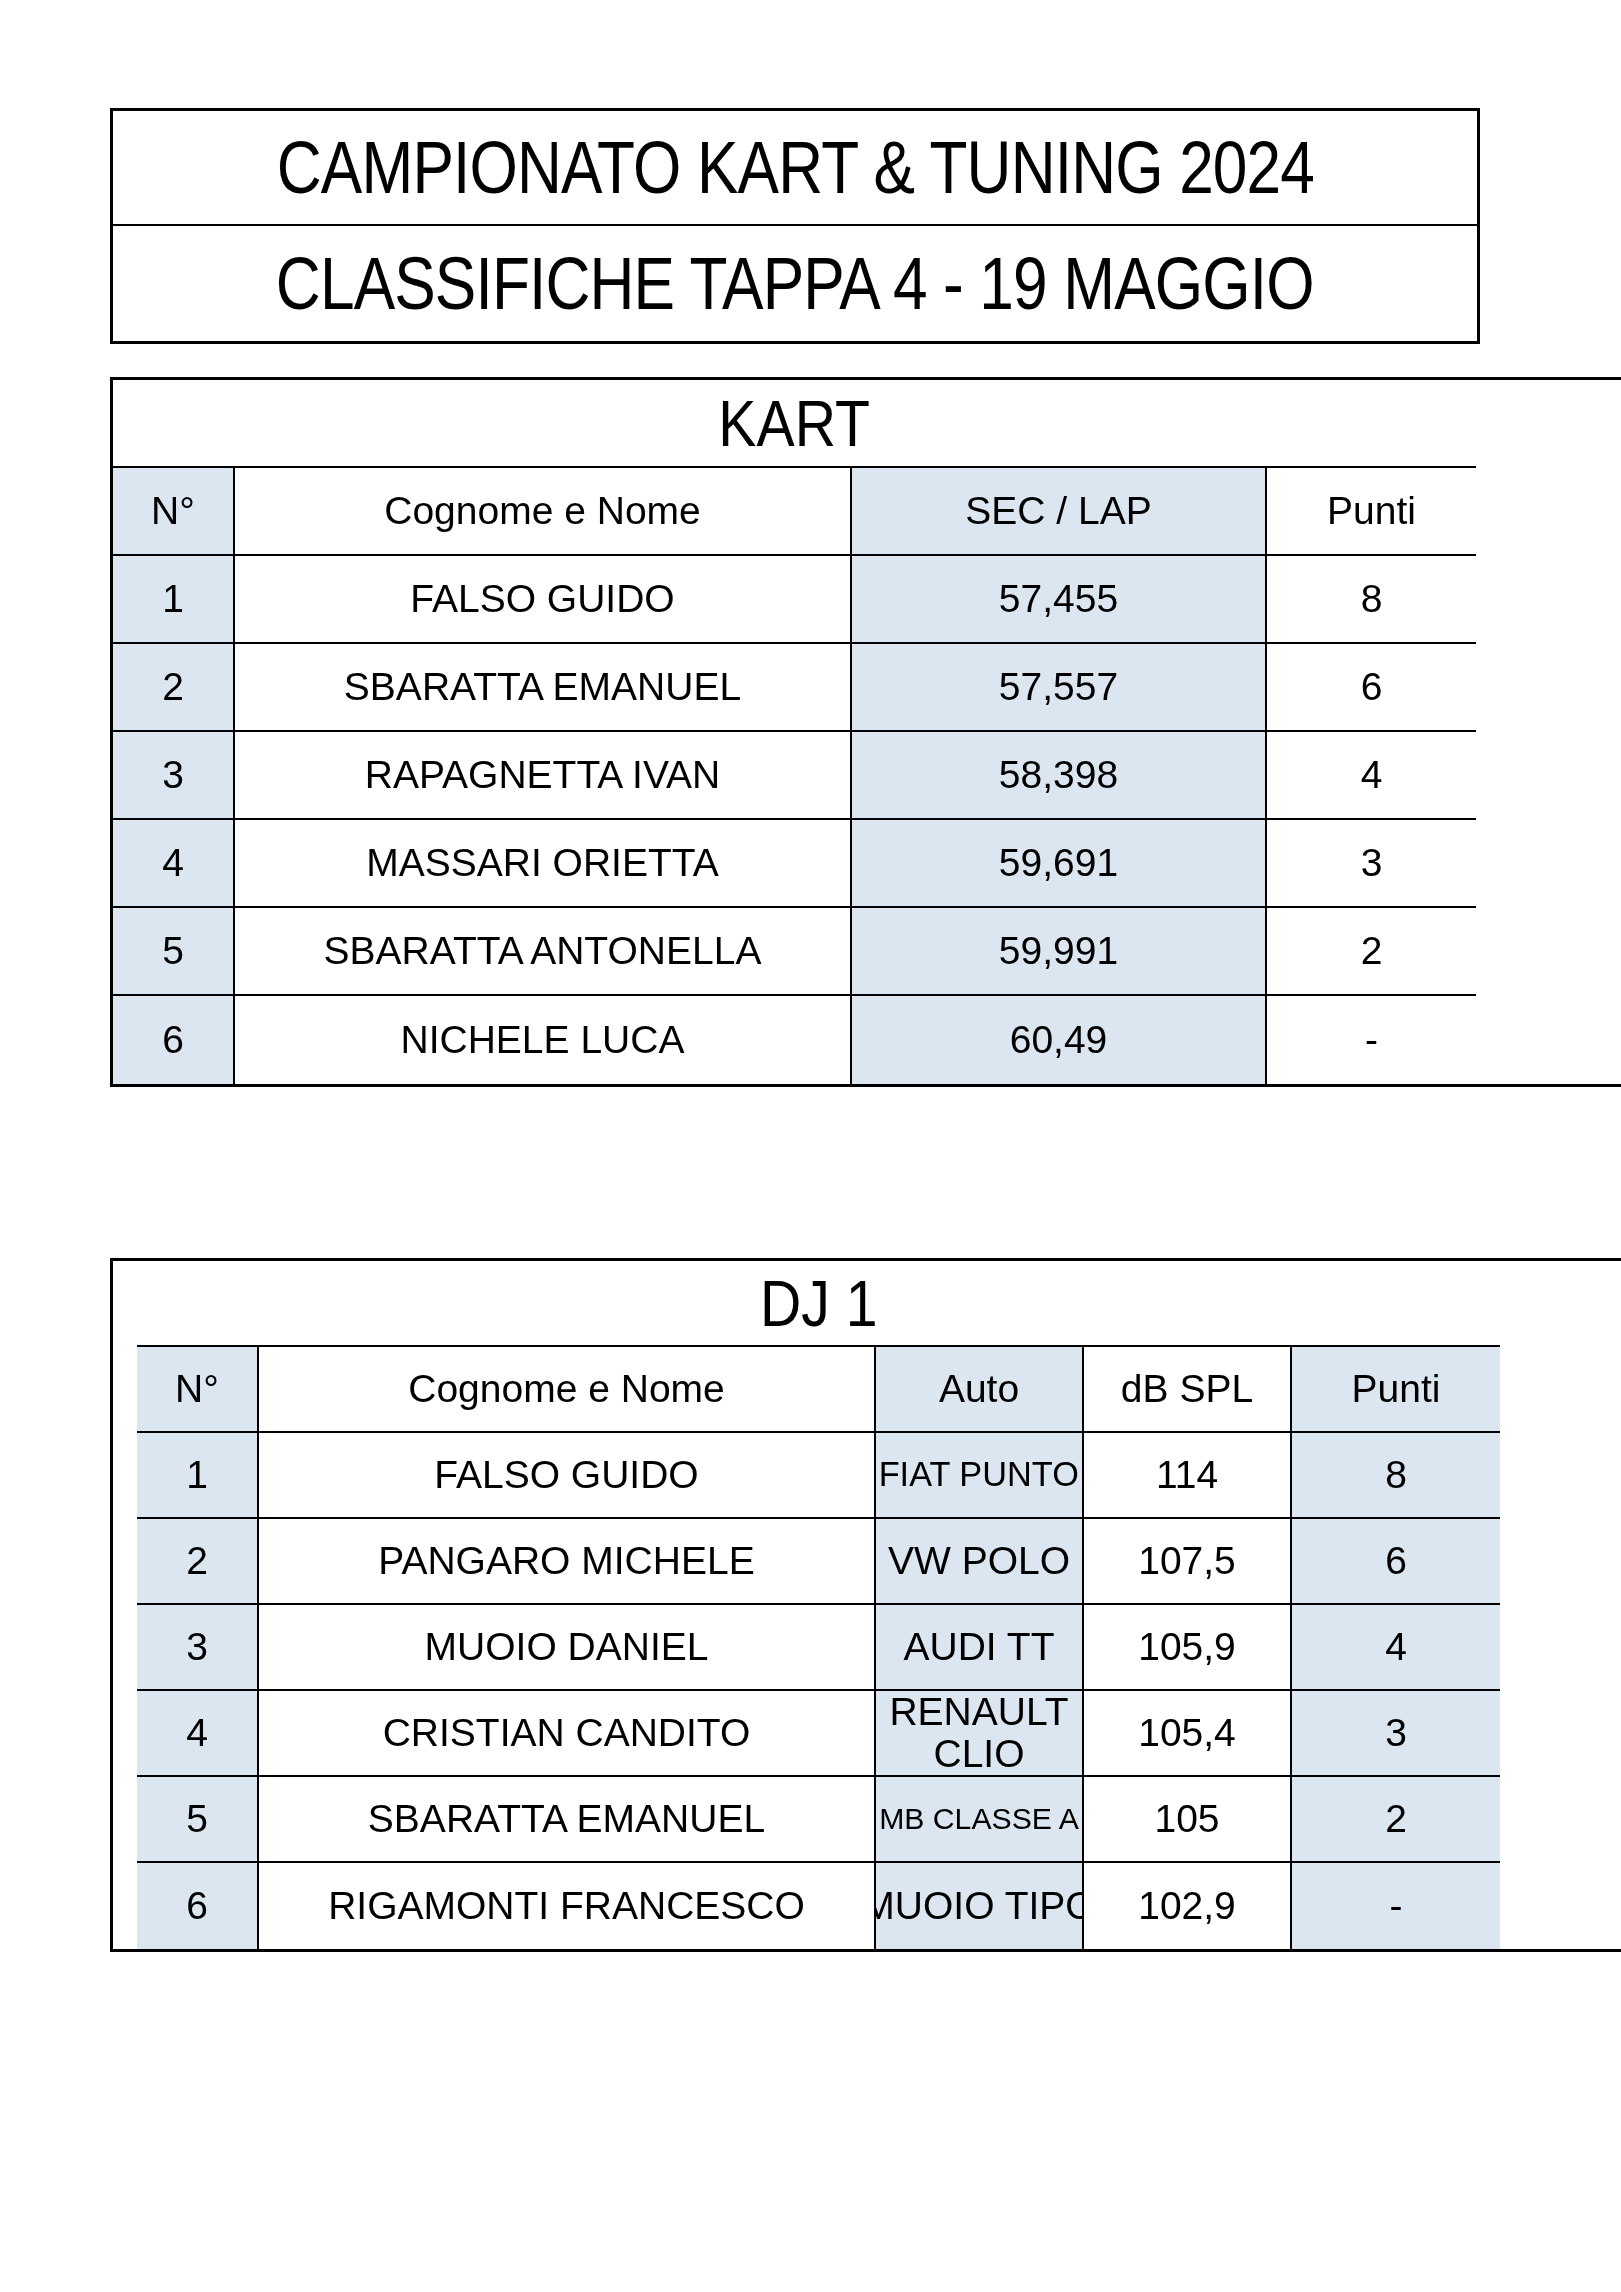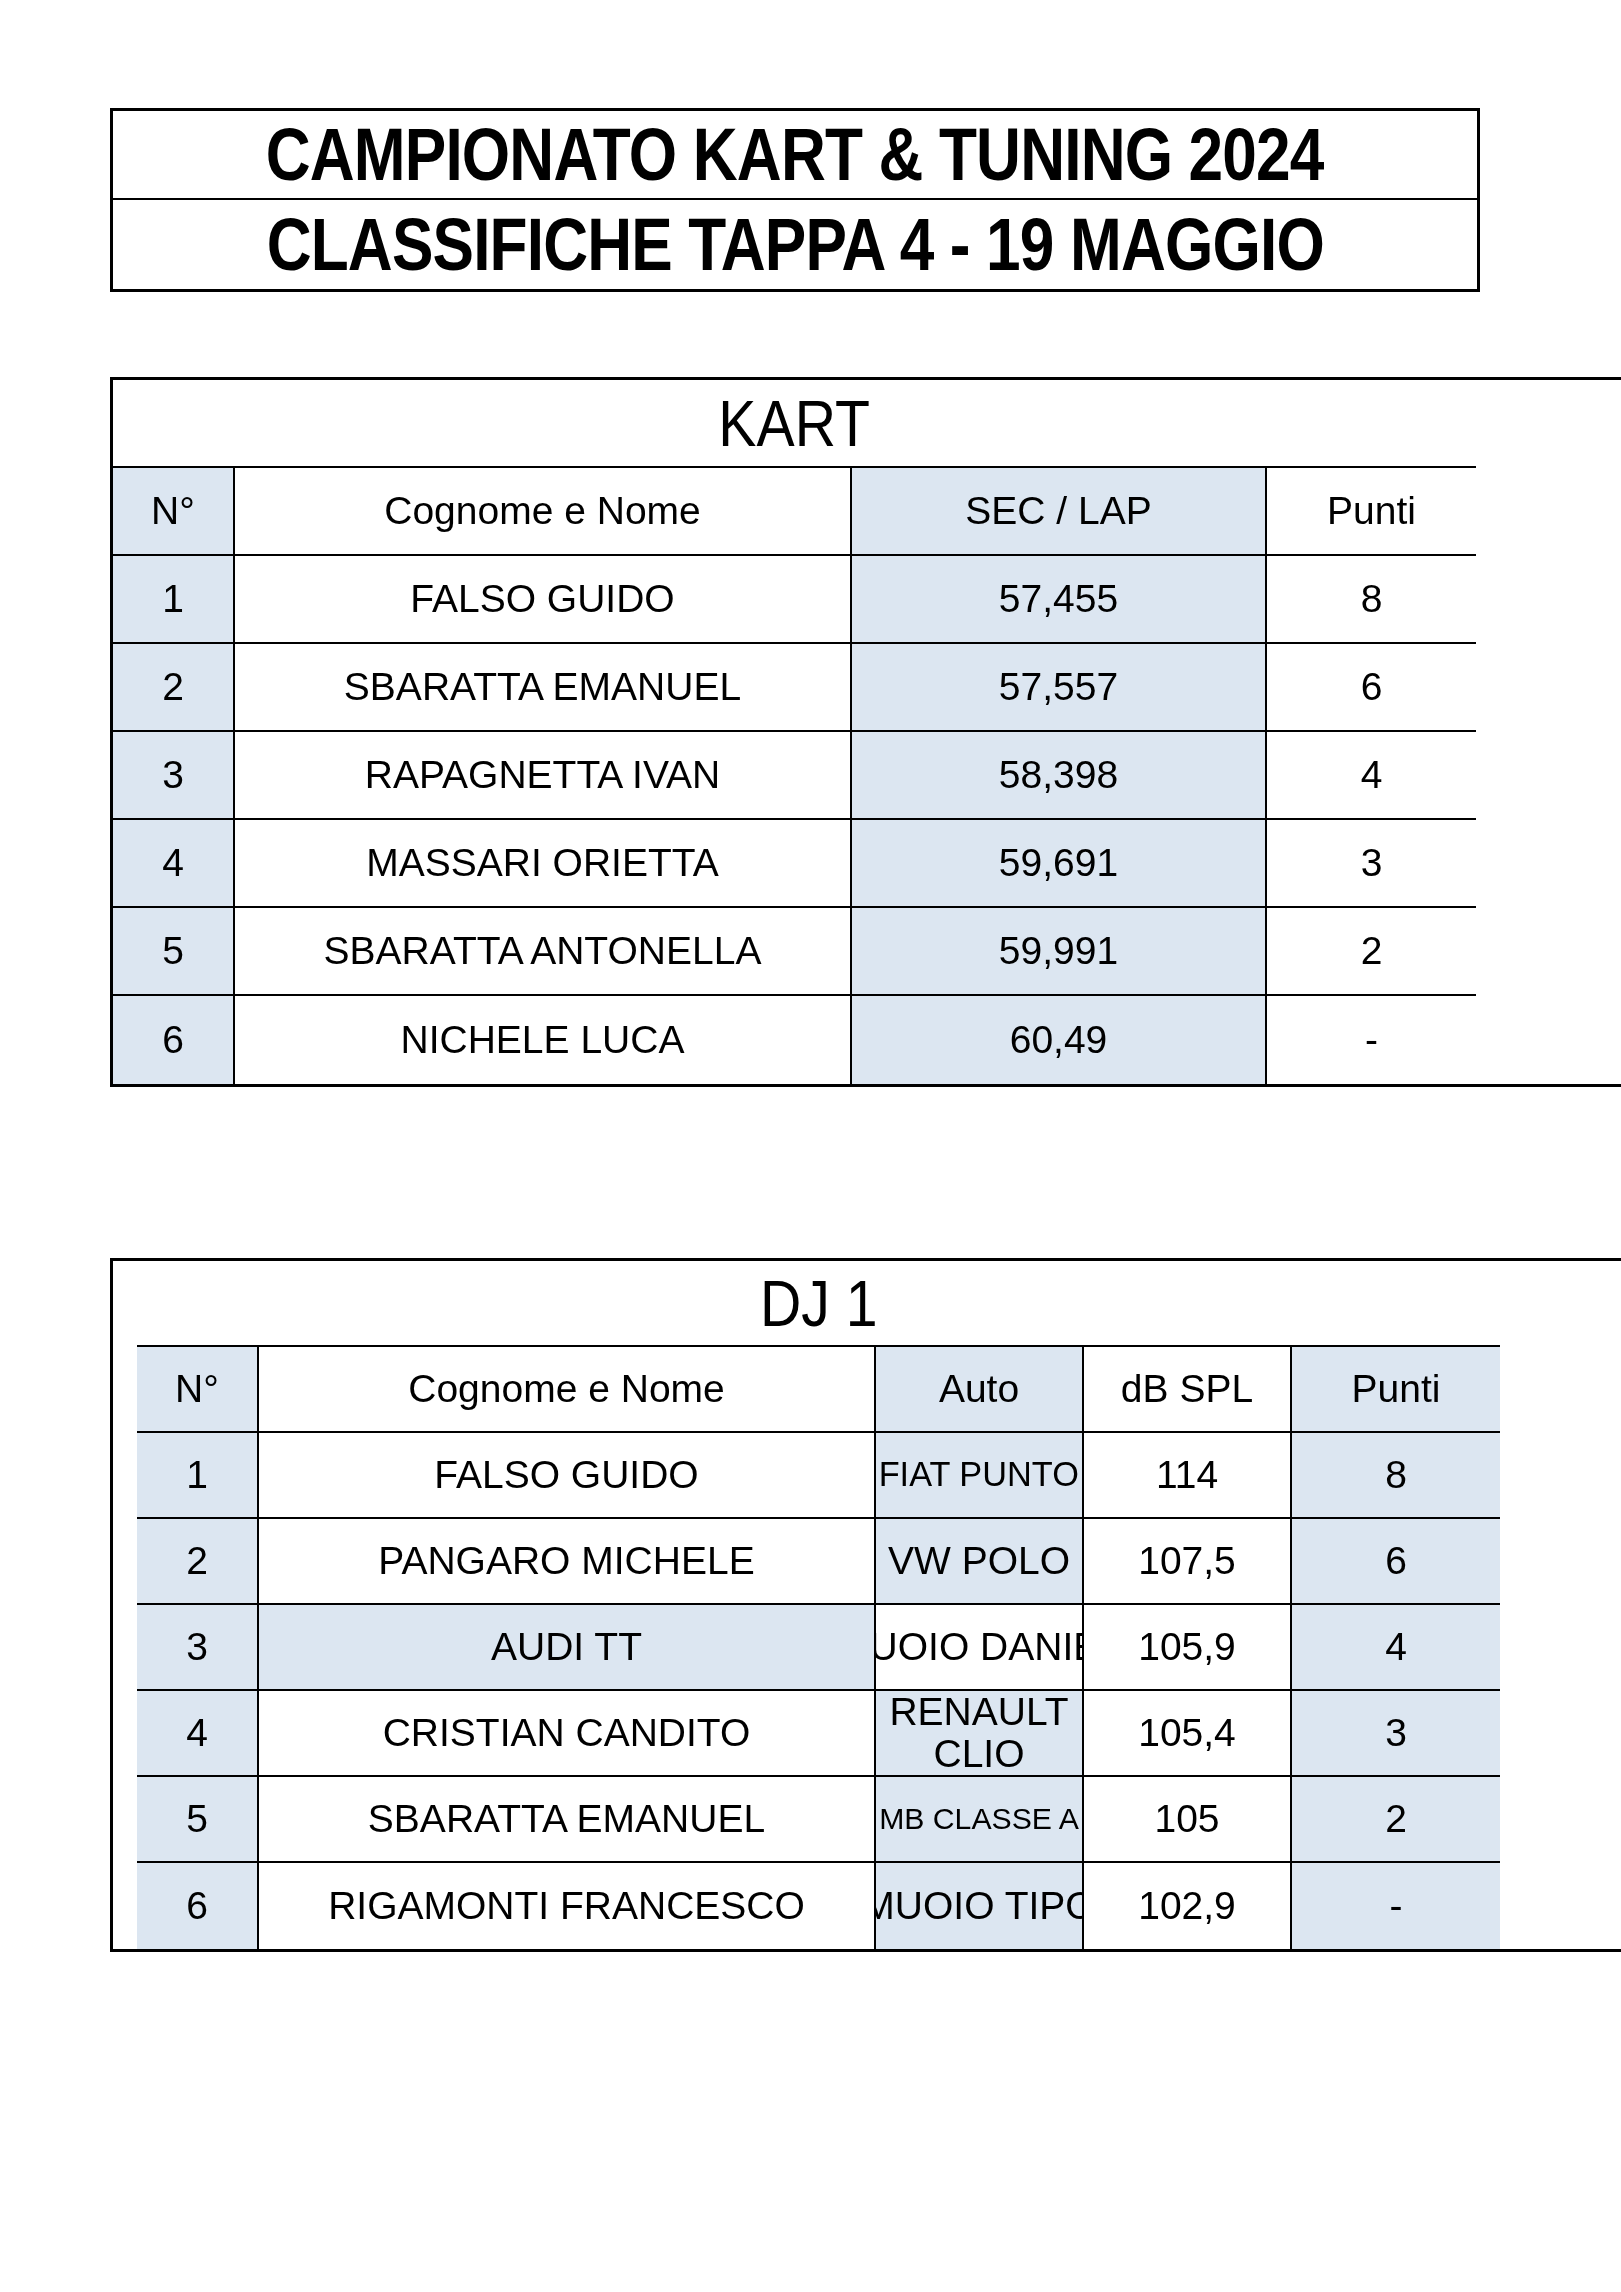--- a/index.html
+++ b/index.html
@@ -19,26 +19,25 @@
   
   .title-box {
     position:absolute;
     left:110px; top:108px;
     width:1370px;
     border:3.9px solid #000;
     box-sizing:border-box;
     background:#fff;
   }
   .title-row {
-    height:89px;
+    height:115px;
     display:flex;
     align-items:center;
     justify-content:center;
     box-sizing:border-box;
-    font-weight:bold;
   }
   .title-row.first { border-bottom:2.9px solid #000; }
   .title-text {
     font-size:74px;
     line-height:1;
     white-space:nowrap;
     display:inline-block;
     transform:scaleX(0.84);
     transform-origin:center;
     letter-spacing:-1px;
@@ -262,25 +261,25 @@
     <div class="cell">
         <span class="cellspan">107,5</span>
       </div>
     <div class="cell blue last-col">
         <span class="cellspan">6</span>
       </div>
 
     <div class="cell blue">
         <span class="cellspan">3</span>
       </div>
+    <div class="cell">
+        <span class="cellspan">MUOIO DANIEL</span>
+      </div>
     <div class="cell blue">
         <span class="cellspan">AUDI TT</span>
-      </div>
-    <div class="cell">
-        <span class="cellspan">MUOIO DANIEL</span>
       </div>
     <div class="cell">
         <span class="cellspan">105,9</span>
       </div>
     <div class="cell blue last-col">
         <span class="cellspan">4</span>
       </div>
 
     <div class="cell blue">
         <span class="cellspan">4</span>

